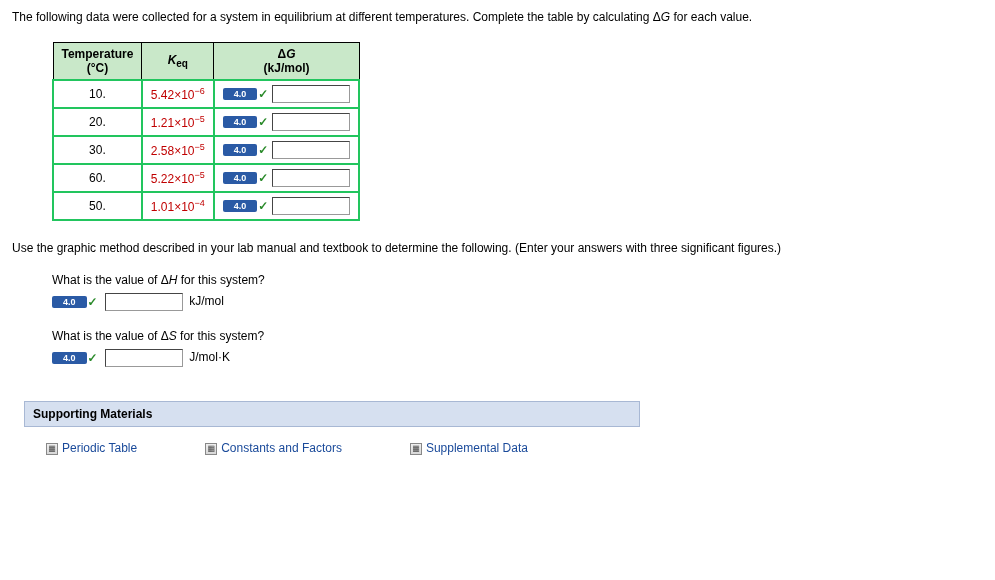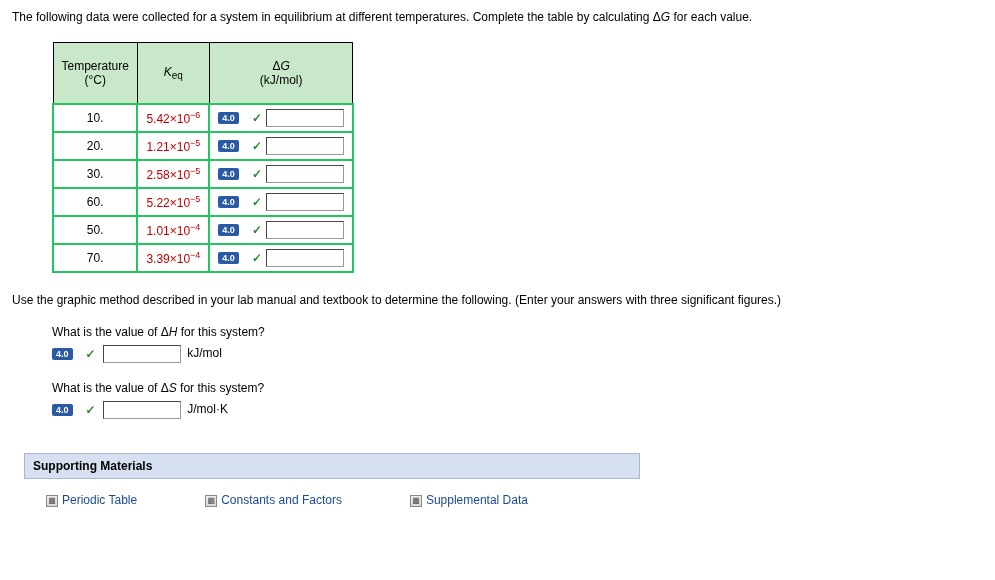--- a/index.html
+++ b/index.html
@@ -16,22 +16,22 @@
       line-height: 1.5;
     }
     .data-table {
       border-collapse: collapse;
       margin-left: 40px;
       margin-bottom: 18px;
     }
     .data-table th {
       background: #c9e8c9;
       border: 1px solid #000;
-      padding: 16px 8px;
-      font-weight: normal;
+      padding: 4px 8px;
+      font-weight: bold;
       text-align: center;
       vertical-align: middle;
     }
     .data-table td {
       border: 2px solid #22c55e;
       padding: 4px 8px;
       text-align: center;
       vertical-align: middle;
     }
     .keq-val {
@@ -40,23 +40,23 @@
     }
     .delta-g-cell {
       white-space: nowrap;
     }
     .points-badge {
       display: inline-block;
       background: #2a5aa5;
       color: #fff;
       font-size: 9px;
       font-weight: bold;
-      padding: 1px 4px;
+      padding: 1px 11px;
       border-radius: 2px;
-      margin-right: 13px;
+      margin-right: 1px;
       vertical-align: middle;
     }
     .check-badge {
       display: inline-block;
       color: #2a8a2a;
       font-size: 12px;
       font-weight: bold;
       vertical-align: middle;
       margin-right: 4px;
     }
@@ -157,25 +157,20 @@
       <tr>
         <td>60.</td>
         <td><span class="keq-val">5.22×10<sup>−5</sup></span></td>
         <td class="delta-g-cell"><span class="points-badge">4.0</span><span class="check-badge">✓</span><input type="text" class="answer-input" style=""></td>
       </tr>
       <tr>
         <td>50.</td>
         <td><span class="keq-val">1.01×10<sup>−4</sup></span></td>
         <td class="delta-g-cell"><span class="points-badge">4.0</span><span class="check-badge">✓</span><input type="text" class="answer-input" style=""></td>
       </tr>
-      <tr>
-        <td>70.</td>
-        <td><span class="keq-val">3.39×10<sup>−4</sup></span></td>
-        <td class="delta-g-cell"><span class="points-badge">4.0</span><span class="check-badge">✓</span><input type="text" class="answer-input" style=""></td>
-      </tr>
     </tbody>
 </table>
 
 <div class="instruction">Use the graphic method described in your lab manual and textbook to determine the following. (Enter your answers with three significant figures.)</div>
 
 <div class="section-indent">
   <div class="question-line">
     What is the value of Δ<span class="ital">H</span> for this system?
   </div>
   <div>

